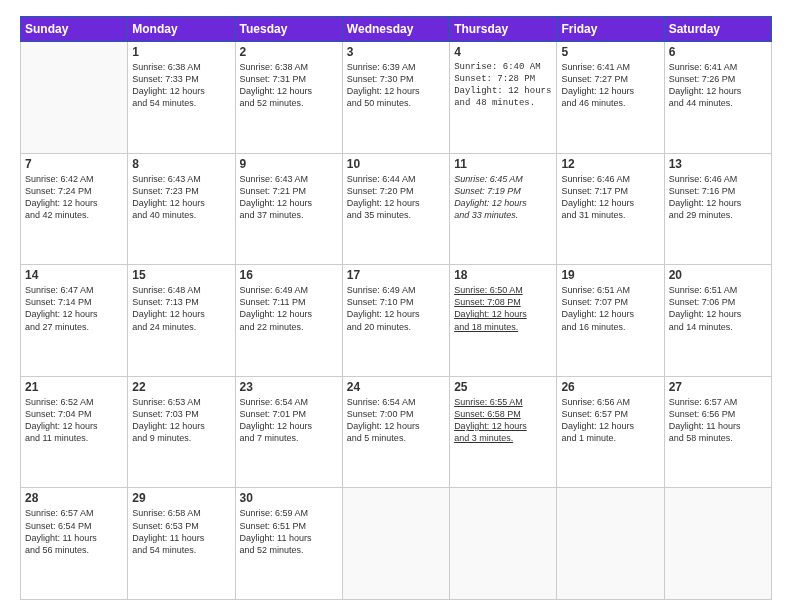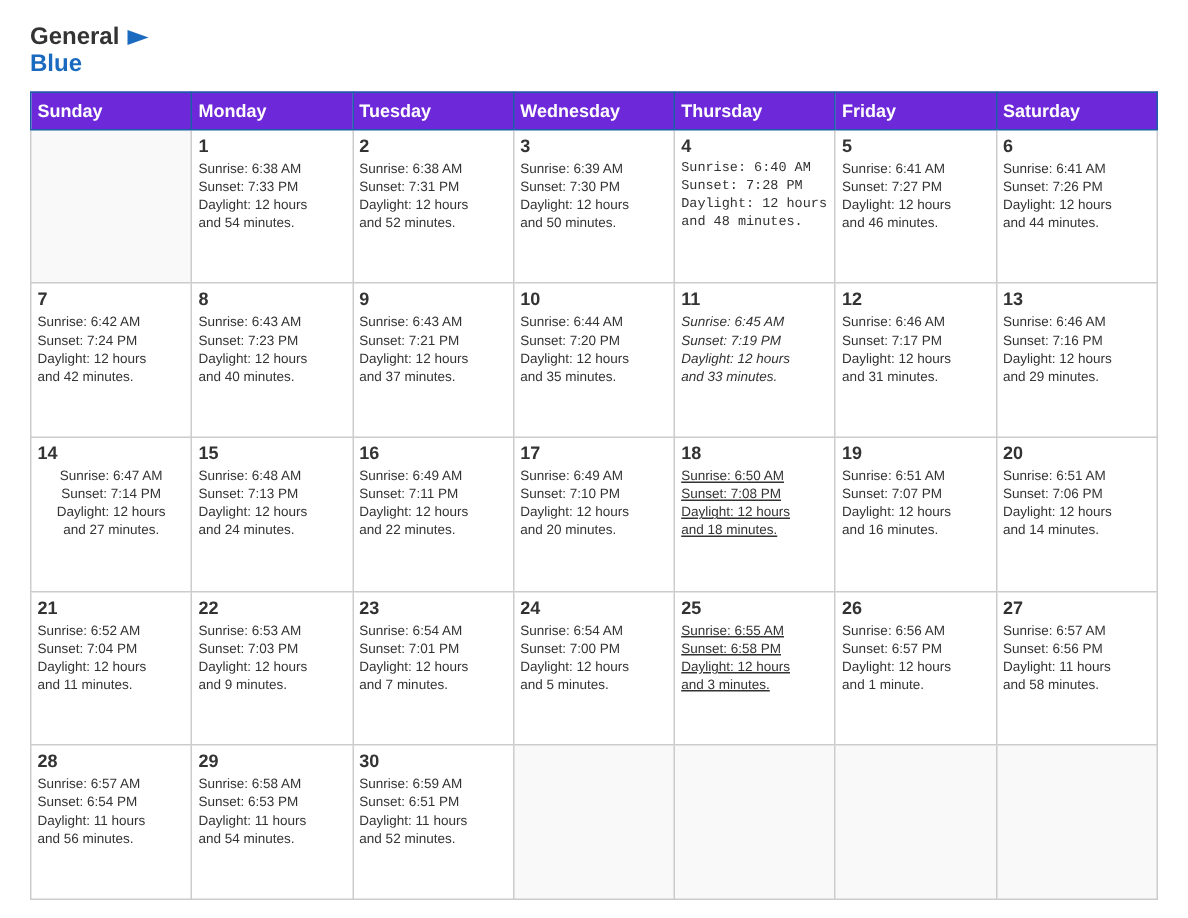--- a/index.html
+++ b/index.html
@@ -77,34 +77,20 @@
       color: #333;
     }
     .empty-cell {
       background: #f9f9f9;
     }
   </style>
 </head>
 <body>
 
 <div class="page">
-  <div class="top-section">
-    <div class="logo">
-    <div style="font-size:16px;font-weight:bold;line-height:1.15;">
-      <span style="color:#333;">General</span><svg width="18" height="14" viewBox="0 0 18 14" style="vertical-align:middle;margin-left:1px;">
-            <polygon points="4,2 18,7 4,12" fill="#1a6abf"></polygon>
-          </svg><br>
-      <span style="color:#1a6abf;">Blue</span>
-    </div>
-  </div>
-    <div class="header-right">
-      <div class="month-title"></div>
-      <div class="location"></div>
-    </div>
-  </div>
 
   <table class="calendar">
     <thead>
       <tr id="weekday-header">
           <th>Sunday</th>
           <th>Monday</th>
           <th>Tuesday</th>
           <th>Wednesday</th>
           <th>Thursday</th>
           <th>Friday</th>
@@ -204,21 +190,21 @@
             <span class="day-number">13</span>
             <div class="cell-text" style="white-space: pre-line;">Sunrise: 6:46 AM
 Sunset: 7:16 PM
 Daylight: 12 hours
 and 29 minutes.</div>
           </td>
         </tr>
         <tr>
           <td>
             <span class="day-number">14</span>
-            <div class="cell-text" style="white-space: pre-line; text-align: center;">Sunrise: 6:47 AM
+            <div class="cell-text" style="white-space: pre-line;">Sunrise: 6:47 AM
 Sunset: 7:14 PM
 Daylight: 12 hours
 and 27 minutes.</div>
           </td>
           <td>
             <span class="day-number">15</span>
             <div class="cell-text" style="white-space: pre-line;">Sunrise: 6:48 AM
 Sunset: 7:13 PM
 Daylight: 12 hours
 and 24 minutes.</div>

